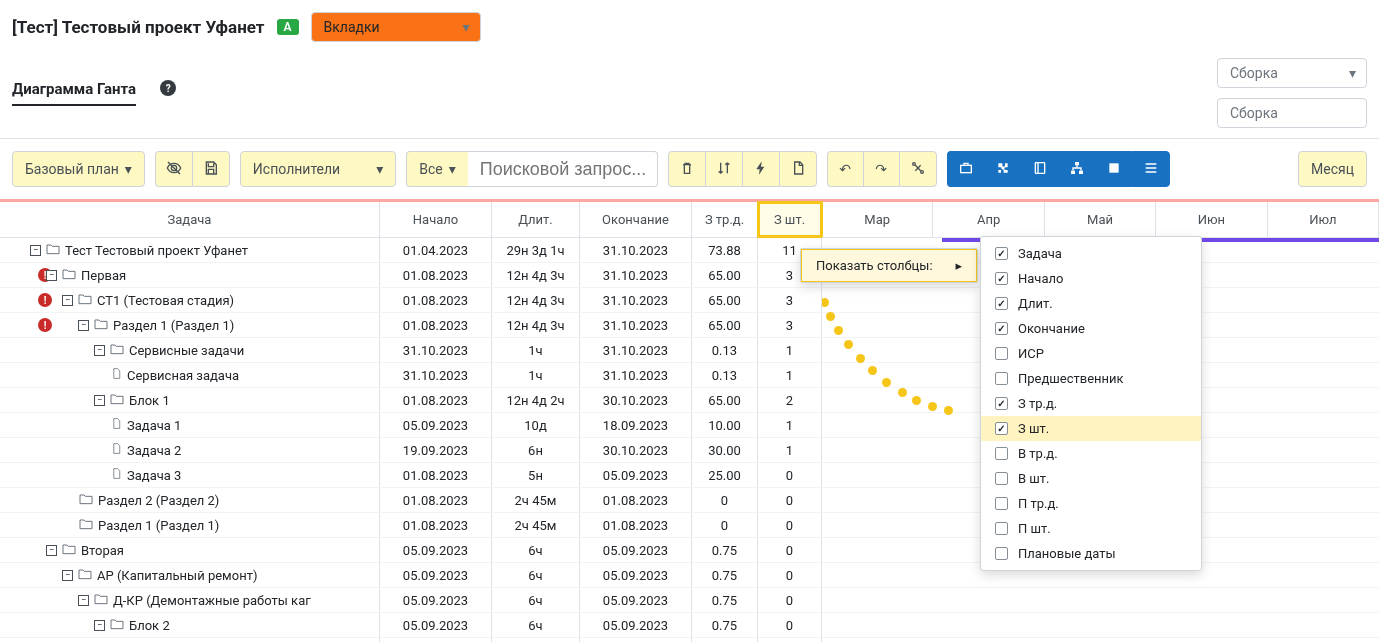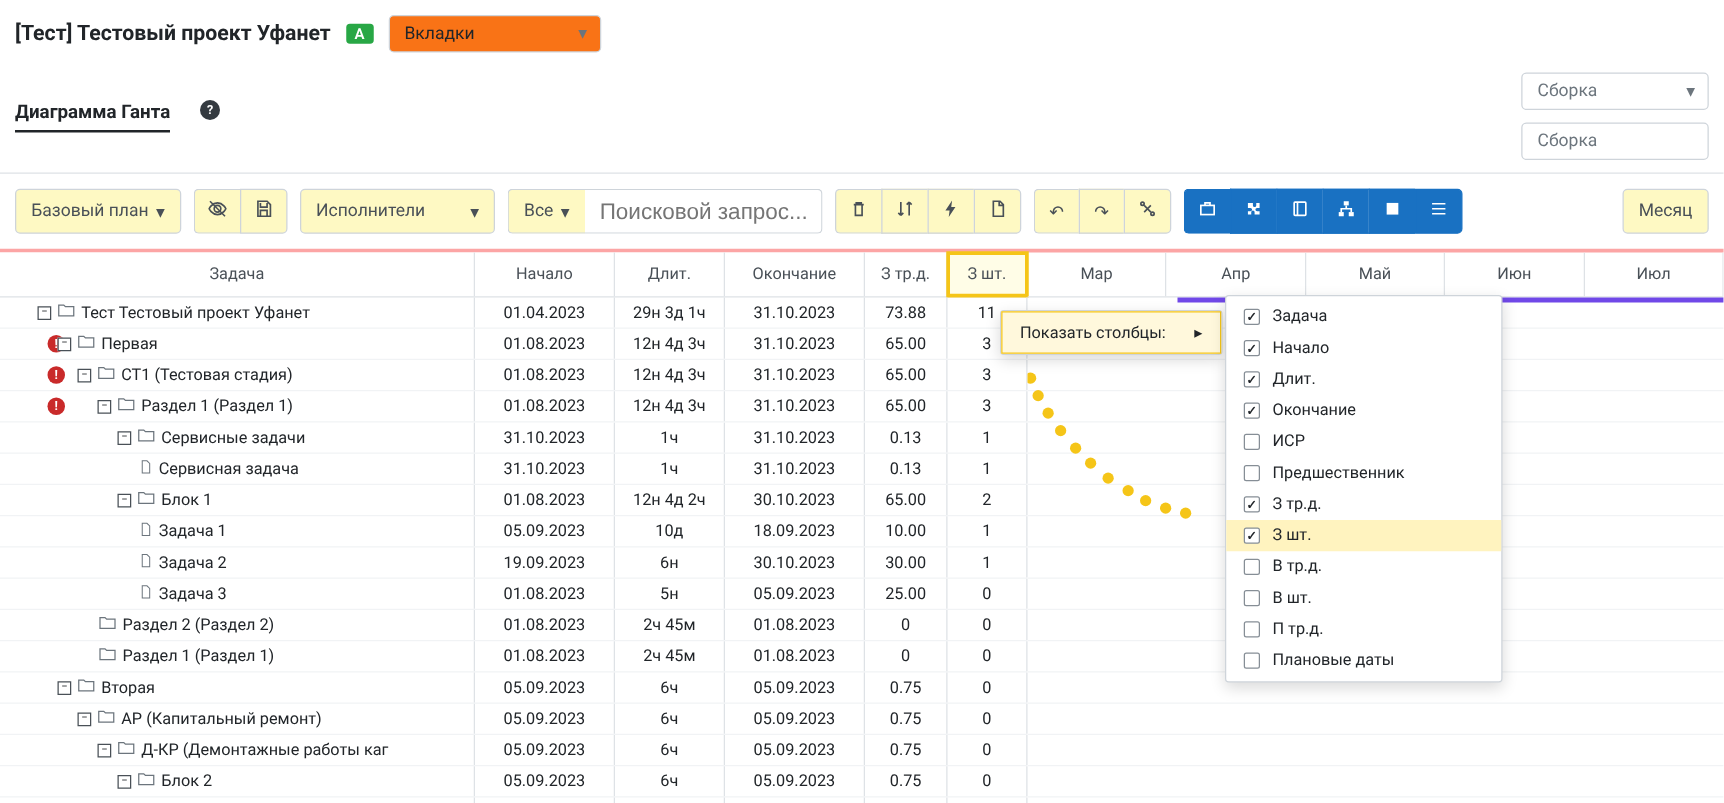--- a/index.html
+++ b/index.html
@@ -549,17 +549,21 @@
         <div class="ctx-item">
           <span class="cbx"></span>
           <span>В шт.</span>
         </div>
         <div class="ctx-item">
           <span class="cbx"></span>
           <span>П тр.д.</span>
         </div>
         <div class="ctx-item">
           <span class="cbx"></span>
+          <span>П шт.</span>
+        </div>
+        <div class="ctx-item">
+          <span class="cbx"></span>
           <span>Плановые даты</span>
         </div>
       </div>
   </div>
 </div>
 
 </body></html>

